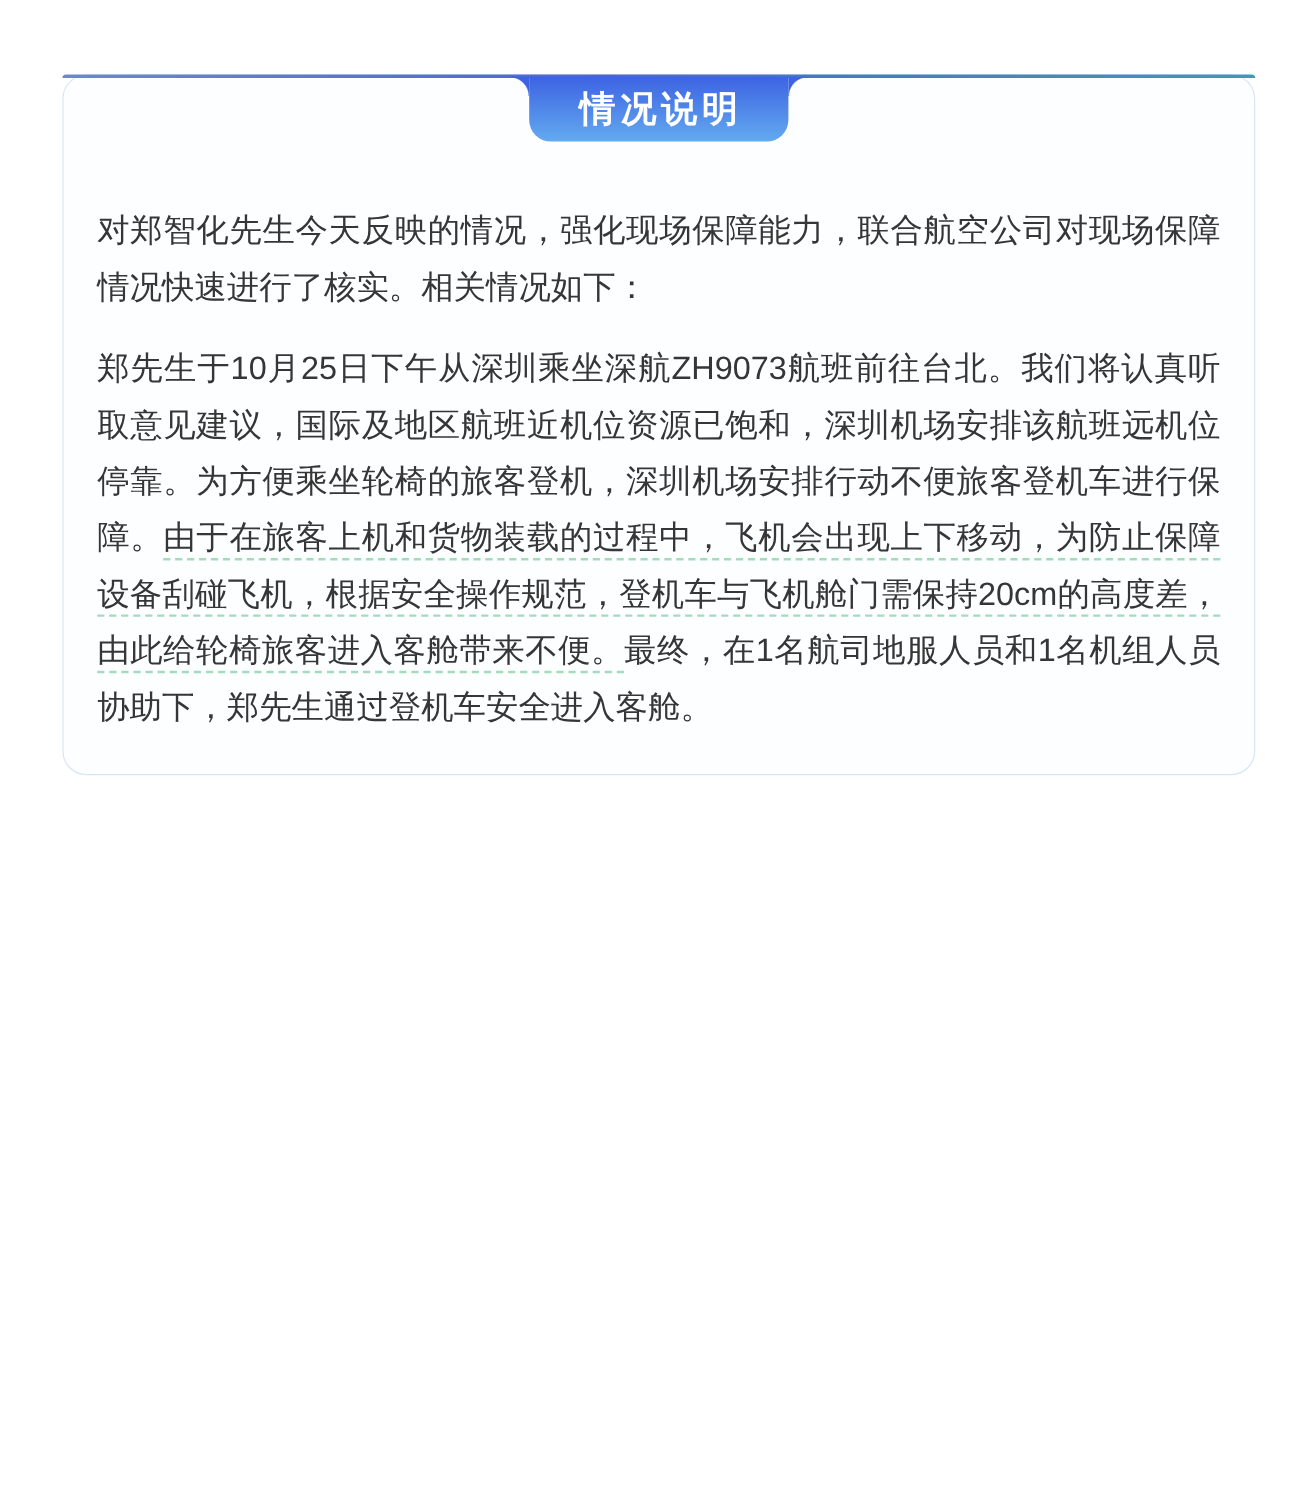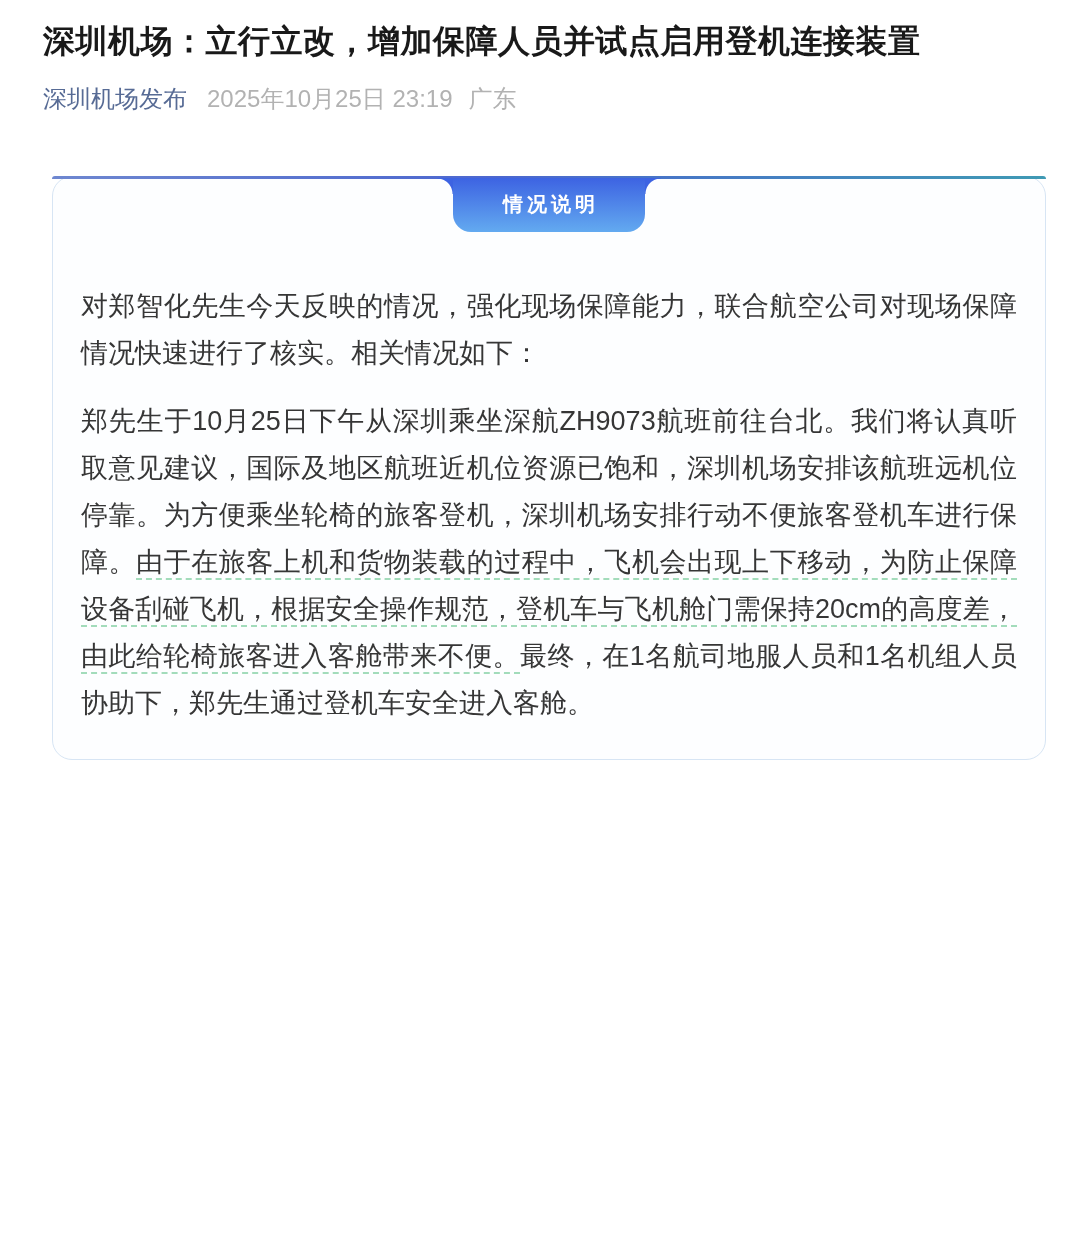--- a/index.html
+++ b/index.html
@@ -62,27 +62,27 @@
   }
   .badge-wrap {
     position: absolute;
     top: 1px;
     left: 50%;
     transform: translateX(-50%);
     z-index: 2;
   }
   .badge {
     position: relative;
-    width: 192px;
+    width: 216px;
     height: 54px;
     display: flex;
     align-items: center;
     justify-content: center;
     color: #ffffff;
-    font-size: 20px;
+    font-size: 30px;
     font-weight: 700;
     letter-spacing: 4px;
     text-indent: 4px;
     background: linear-gradient(180deg, var(--badge-gradient-top) 0%, var(--badge-gradient-bottom) 100%);
     border-radius: 0 0 18px 18px;
   }
   .badge::before, .badge::after {
     content: "";
     position: absolute;
     top: 0;
@@ -115,28 +115,20 @@
     text-decoration-style: dashed;
     text-decoration-color: var(--underline-green);
     text-decoration-thickness: 2px;
     text-underline-offset: 8px;
   }
 </style>
 </head>
 <body>
 
 <div class="page">
-  <div class="header">
-    <h1 class="title">深圳机场：立行立改，增加保障人员并试点启用登机连接装置</h1>
-    <div class="byline">
-      <span class="account">深圳机场发布</span>
-      <span class="meta-date">2025年10月25日 23:19</span>
-      <span class="meta-region">广东</span>
-    </div>
-  </div>
 
   <div class="card">
     <div class="topline"></div>
     <div class="badge-wrap">
       <div class="badge">情况说明</div>
     </div>
     <div class="statement-body">
         <p class="para"><span class="seg-normal">对郑智化先生今天反映的情况，强化现场保障能力，联合航空公司对现场保障情况快速进行了核实。相关情况如下：</span></p>
         <p class="para"><span class="seg-normal">郑先生于10月25日下午从深圳乘坐深航ZH9073航班前往台北。我们将认真听取意见建议，国际及地区航班近机位资源已饱和，深圳机场安排该航班远机位停靠。为方便乘坐轮椅的旅客登机，深圳机场安排行动不便旅客登机车进行保障。</span><span class="seg-underline-green">由于在旅客上机和货物装载的过程中，飞机会出现上下移动，为防止保障设备刮碰飞机，根据安全操作规范，登机车与飞机舱门需保持20cm的高度差，由此给轮椅旅客进入客舱带来不便。</span><span class="seg-normal">最终，在1名航司地服人员和1名机组人员协助下，郑先生通过登机车安全进入客舱。</span></p>
       </div>

